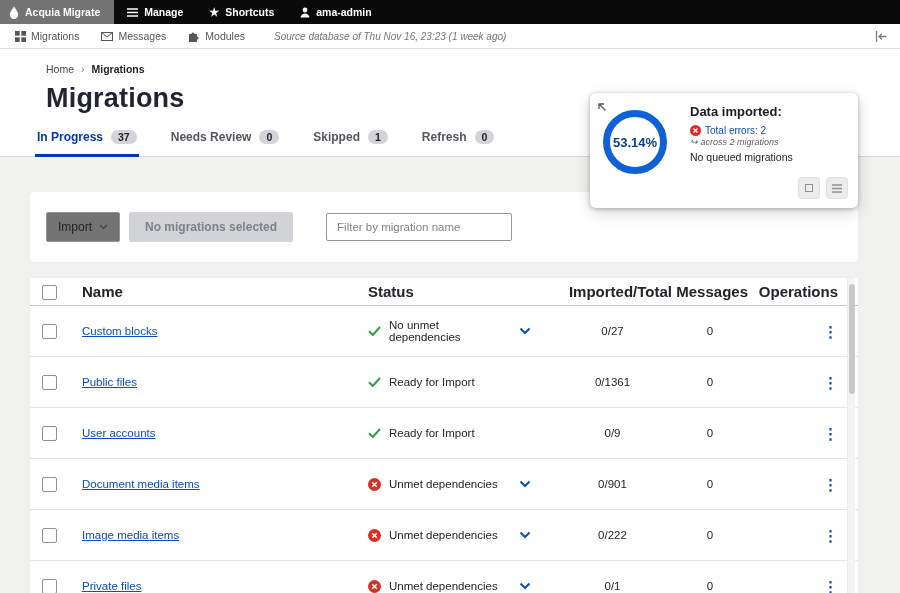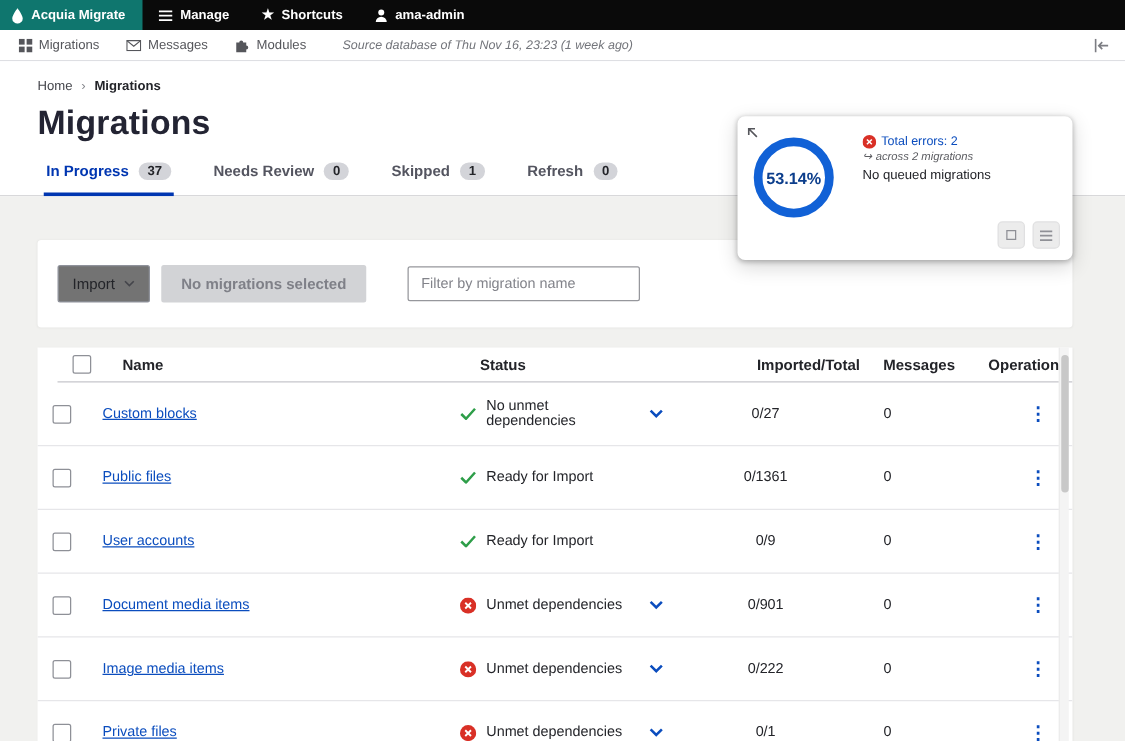--- a/index.html
+++ b/index.html
@@ -1,37 +1,37 @@
 <!DOCTYPE html>
 <html><head>
 <meta charset="utf-8">
 <style>
   * { margin:0; padding:0; box-sizing:border-box; }
   html,body { width:900px; height:593px; overflow:hidden; background:#fff;
     font-family:"Liberation Sans", sans-serif; position:relative; }
 
   
   .topbar { height:24px; background:#0a0a0a; display:flex; align-items:stretch; color:#fff; }
-  .brand { display:flex; align-items:center; gap:6px; padding:0 14px 0 9px; background:#0f766e;
+  .brand { display:flex; align-items:center; gap:6px; padding:0 14px 0 9px; background:#737373;
     font-weight:bold; font-size:10.5px; cursor:pointer; }
   .tb-item { display:flex; align-items:center; gap:6px; padding:0 13px; font-size:10.5px;
     font-weight:bold; cursor:pointer; }
   .tbicon { display:flex; align-items:center; }
   .tb-star { font-size:11px; line-height:1; }
 
   
   .toolbar2 { height:25px; background:#fff; border-bottom:1px solid #dedfe3; display:flex;
     align-items:center; padding:0 10px 0 4px; }
   .t2-item { display:flex; align-items:center; gap:5px; font-size:10.5px; color:#55565b;
     padding:0 11px; height:100%; cursor:pointer; }
   .source-note { font-size:10px; font-style:italic; color:#72747a; margin-left:18px; }
   .t2-right { margin-left:auto; display:flex; align-items:center; cursor:pointer; padding:2px; }
 
   
-  .page-head { padding:13px 0 0 30px; background:#fff; }
+  .page-head { padding:13px 0 0 30px; background:#fff;margin-left:16px; }
   .breadcrumb { display:flex; align-items:center; gap:7px; font-size:10.5px; color:#45464c; height:14px; }
   .breadcrumb a { color:#45464c; text-decoration:none; cursor:pointer; }
   .bc-sep { color:#85868c; }
   .bc-current { font-weight:bold; color:#232429; }
   .page-title { margin-top:7px; font-size:27px; font-weight:bold; color:#232433; letter-spacing:.2px; }
 
   
   .tabs { display:flex; margin-top:10px; padding-left:35px; border-bottom:1px solid #d8d8da;
     background:#fff; }
   .tab { display:flex; align-items:center; gap:8px; margin-right:30px; padding:6px 2px 12px 2px;
@@ -55,22 +55,22 @@
     align-items:center; font-family:inherit; }
   .filter-input { height:28px; width:186px; margin-left:33px; border:1px solid #96979c;
     border-radius:2px; font-size:11.5px; padding:0 10px; color:#232429; font-family:inherit; }
   .filter-input::placeholder { color:#82838a; }
 
   
   .table-card { width:828px; height:317px; margin:16px 0 0 30px; background:#fff; position:relative;
     overflow:hidden; box-shadow:0 0 2px rgba(0,0,0,.06); }
   .thead, .trow { display:grid; grid-template-columns:52px 286px 185px 119px 76px 110px;
     align-items:center; }
-  .thead { height:28px; font-size:12px; font-weight:bold; color:#232429;
-    border-bottom:1px solid #c6c6cb;margin-left:16px; }
+  .thead { height:28px; font-size:15px; font-weight:bold; color:#232429;
+    border-bottom:1px solid #c6c6cb; }
   .trow { height:51px; border-bottom:1px solid #e6e6e9; font-size:11.5px; color:#232429; }
   .cell-check { padding-left:12px; }
   .checkbox { width:15px; height:15px; border:1px solid #8e9097; border-radius:2px; background:#fff;
     display:inline-block; cursor:pointer; vertical-align:middle; }
   .rowlink { color:#0b4dbe; text-decoration:underline; cursor:pointer; }
   .cell-status { display:flex; align-items:center; gap:8px; padding-right:22px; }
   .sicon { display:flex; align-items:center; flex:0 0 auto; }
   .chev { margin-left:auto; display:flex; align-items:center; cursor:pointer; }
   .cell-num { text-align:center; }
   .cell-ops { text-align:right; padding-right:20px; }
@@ -357,20 +357,21 @@
 <div class="summary-card">
   <span class="corner">
     <svg width="10" height="10" viewBox="0 0 10 10">
         <path d="M8.5 8.5 2 2M2 7V2h5" fill="none" stroke="#55565b" stroke-width="1.3"></path>
       </svg>
   </span>
   <div class="ring">
     <span class="ring-text">53.14%</span>
   </div>
   <div class="cbody">
+    <div class="ct">Data imported:</div>
     <div class="cerr">
       <span class="sicon">
           <svg width="11" height="11" viewBox="0 0 13 13">
             <circle cx="6.5" cy="6.5" r="6.5" fill="#d93026"></circle>
             <path d="M4.2 4.2l4.6 4.6M8.8 4.2 4.2 8.8" stroke="#fff" stroke-width="1.5"></path>
           </svg>
         </span>
       <a class="errlink">Total errors: 2</a>
     </div>
     <div class="cacross">

